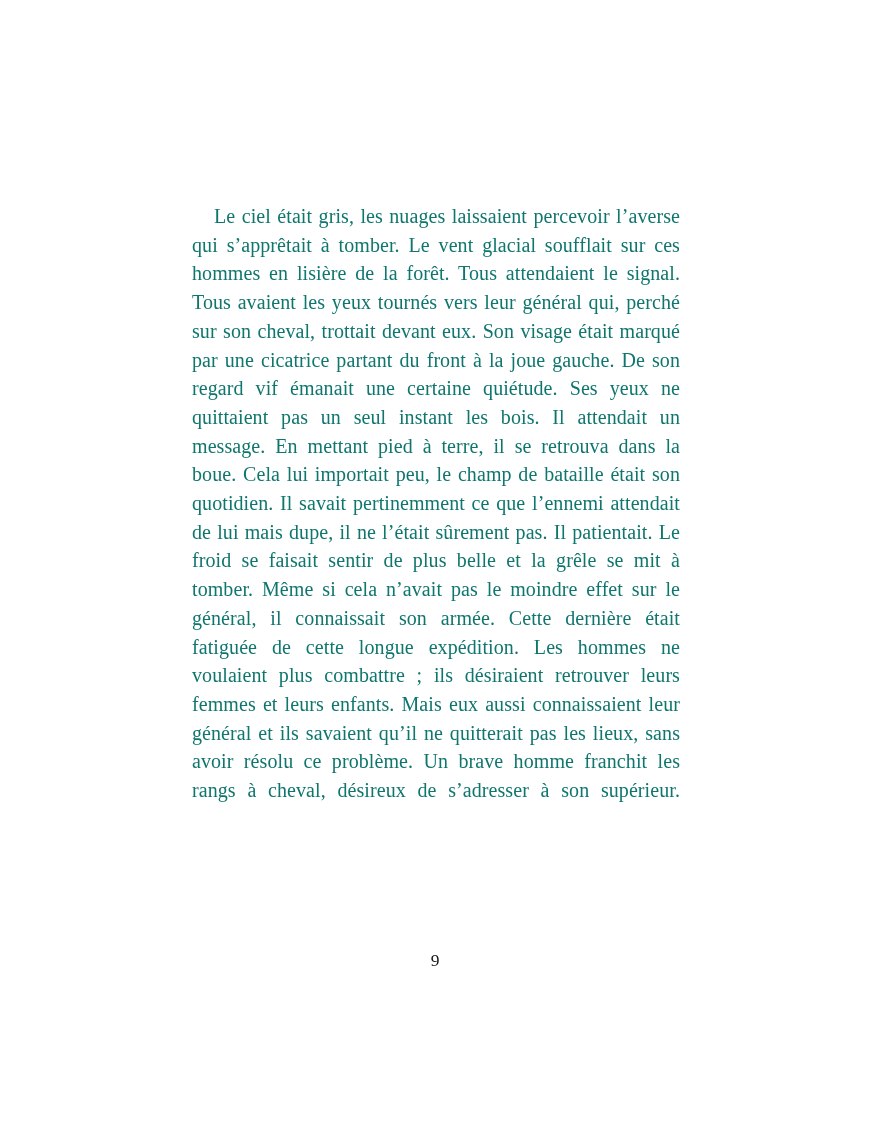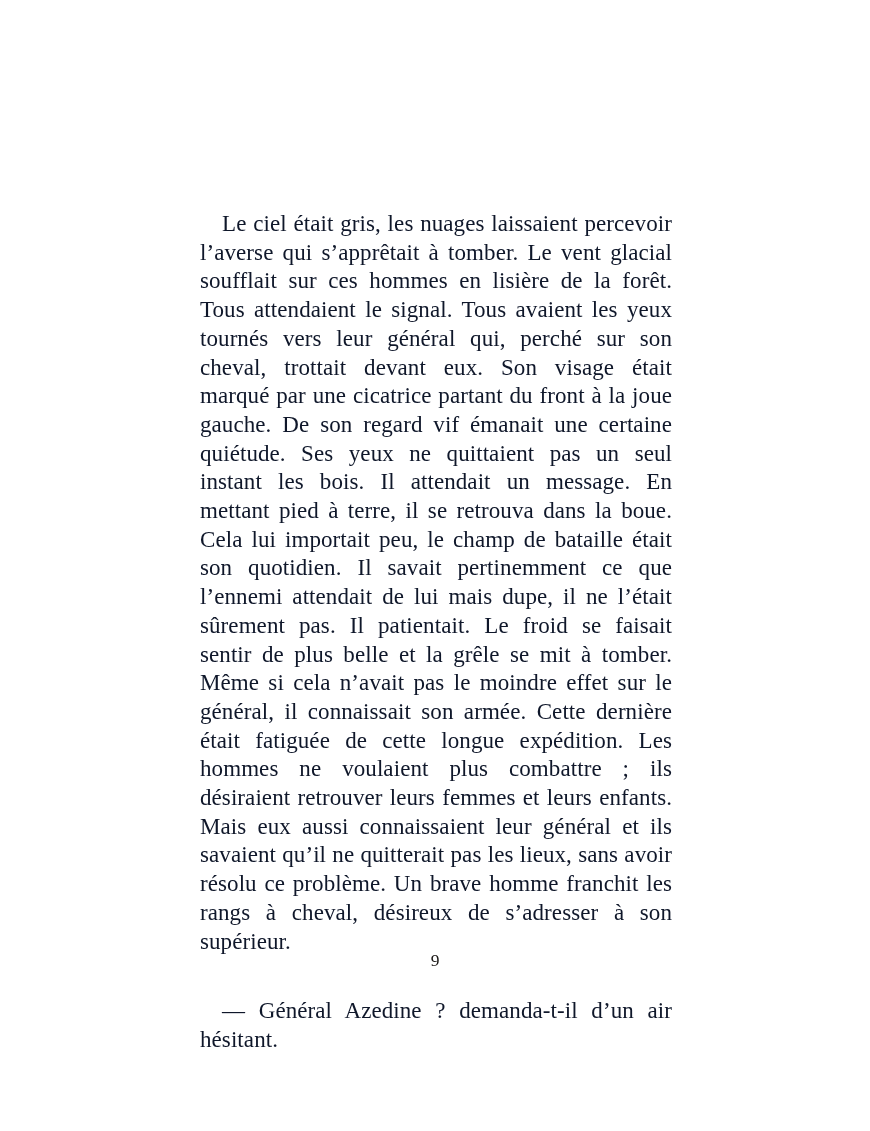--- a/index.html
+++ b/index.html
@@ -28,28 +28,28 @@
 
   
   .text-block {
     position: absolute;
     left: 188px;
     top: 198px;
     width: 496px;
   }
 
   .para {
-    margin: 12px;
+    margin: 4px;
     text-align: justify;
     text-justify: inter-word;
-    font-size: 23px;
+    font-size: 20px;
     line-height: 28.7px;
     letter-spacing: 0.08px;
     word-spacing: 0.2px;
-    color: #0f172a;
+    color: #0f766e;
     hyphens: none;
     -webkit-hyphens: none;
   }
 
   .para.indent {
     text-indent: 22px;
   }
 
   
   .para:after {
@@ -76,20 +76,19 @@
 </style>
 </head>
 <body>
 
 <div class="page">
 
   <div class="text-block">
 
     <p class="para indent">Le ciel était gris, les nuages laissaient percevoir l’averse qui s’apprêtait à tomber. Le vent glacial soufflait sur ces hommes en lisière de la forêt. Tous attendaient le signal. Tous avaient les yeux tournés vers leur général qui, perché sur son cheval, trottait devant eux. Son visage était marqué par une cicatrice partant du front à la joue gauche. De son regard vif émanait une certaine quiétude. Ses yeux ne quittaient pas un seul instant les bois. Il attendait un message. En mettant pied à terre, il se retrouva dans la boue. Cela lui importait peu, le champ de bataille était son quotidien. Il savait pertinemment ce que l’ennemi attendait de lui mais dupe, il ne l’était sûrement pas. Il patientait. Le froid se faisait sentir de plus belle et la grêle se mit à tomber. Même si cela n’avait pas le moindre effet sur le général, il connaissait son armée. Cette dernière était fatiguée de cette longue expédition. Les hommes ne voulaient plus combattre ; ils désiraient retrouver leurs femmes et leurs enfants. Mais eux aussi connaissaient leur général et ils savaient qu’il ne quitterait pas les lieux, sans avoir résolu ce problème. Un brave homme franchit les rangs à cheval, désireux de s’adresser à son supérieur.</p>
 
-    <p class="para indent para-gap">— Général Azedine ? demanda-t-il d’un air hésitant.</p>
 
 
   </div>
 
   <div class="folio">9</div>
 
 </div>
 
 </body></html>

